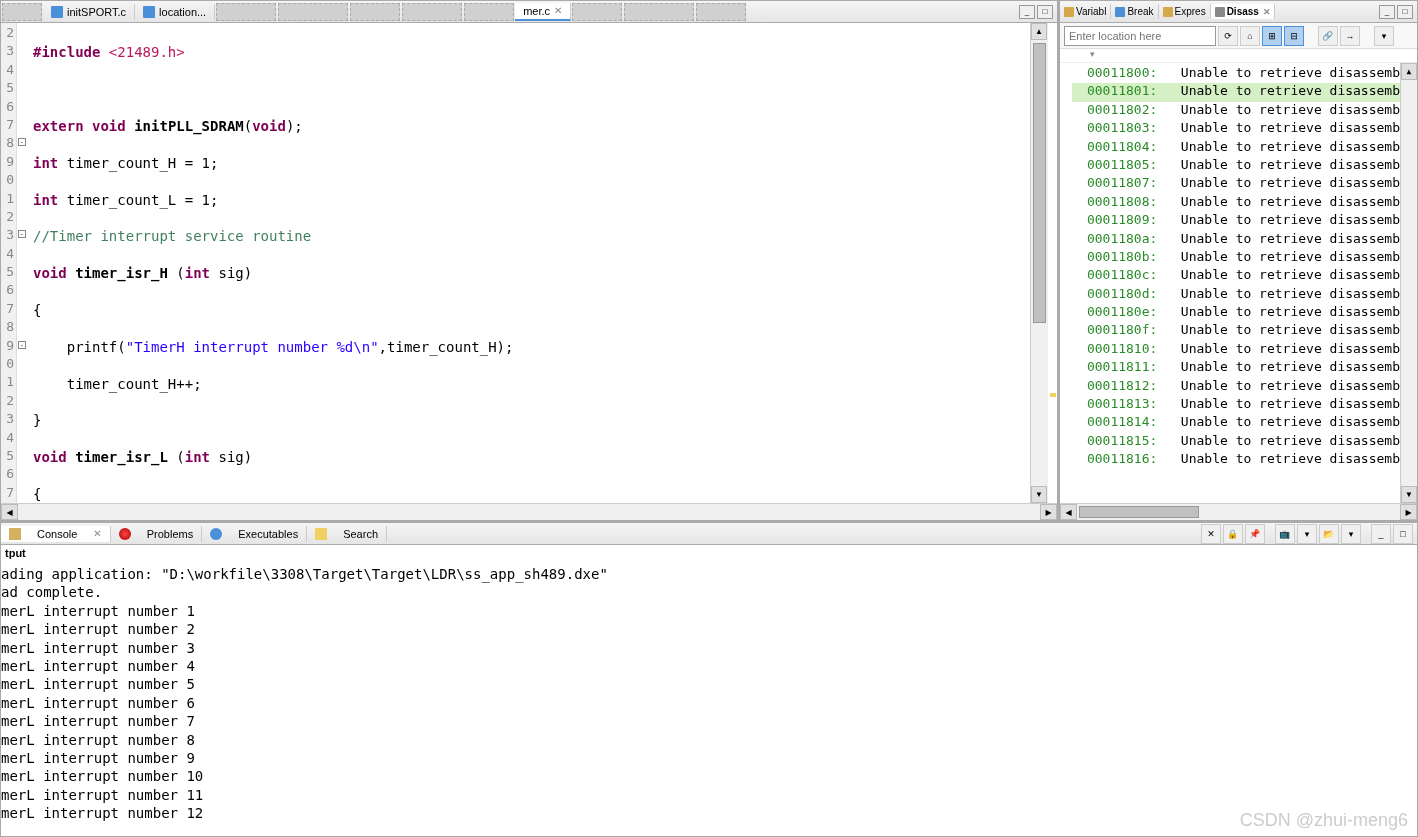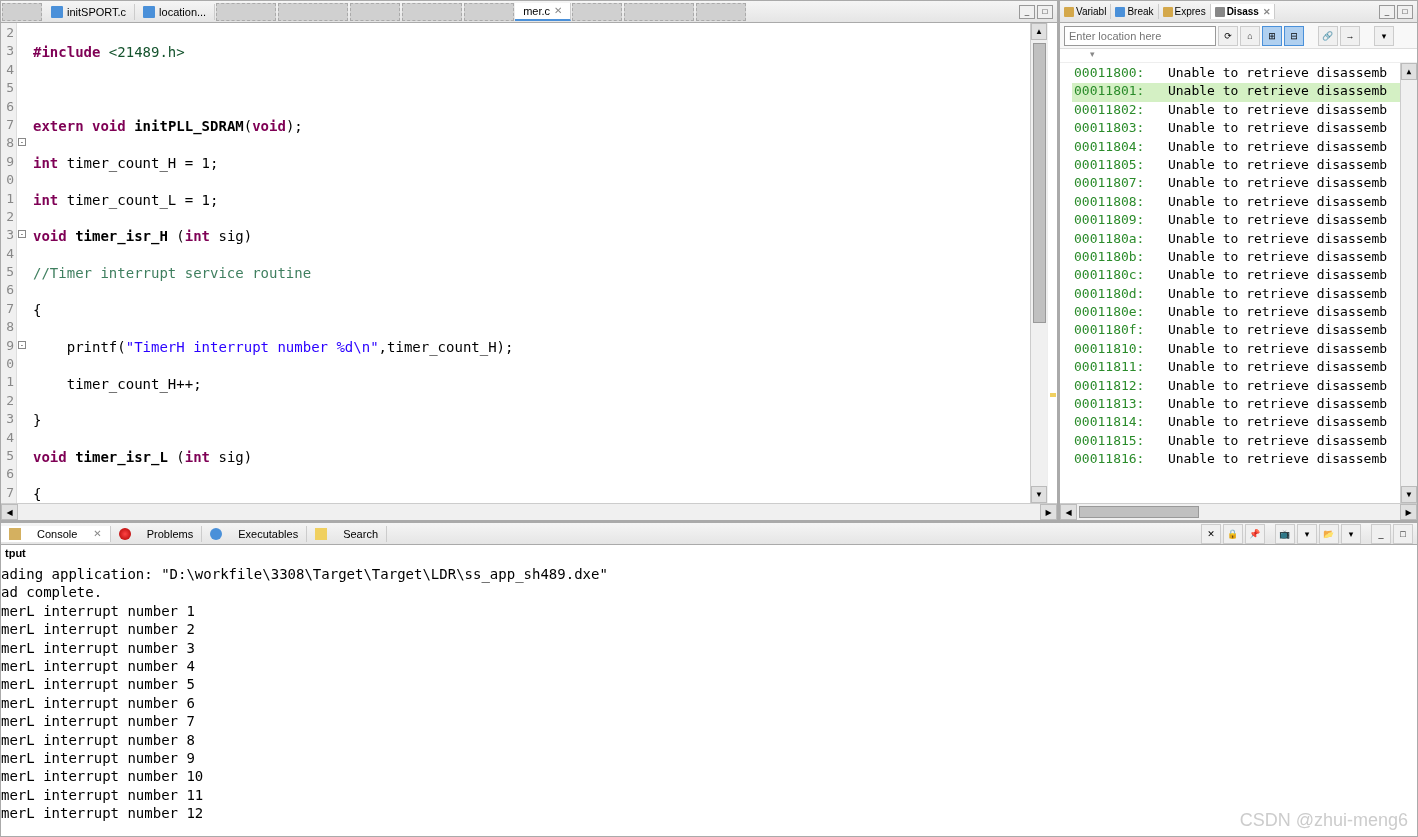--- a/index.html
+++ b/index.html
@@ -19,21 +19,21 @@
 .gutter { width: 16px; background: #f0f0f0; border-right: 1px solid #ddd; font-family: Consolas, monospace; font-size: 13px; color: #888; text-align: right; padding-top: 2px; }
 .gutter div { height: 18.4px; padding-right: 2px; }
 .fold-gutter { width: 12px; background: #fff; }
 .fold-gutter div { height: 18.4px; position: relative; }
 .fold-marker { position: absolute; left: 1px; top: 5px; width: 8px; height: 8px; border: 1px solid #888; font-size: 7px; line-height: 6px; text-align: center; }
 .code-area { flex: 1; font-family: Consolas, monospace; font-size: 14px; line-height: 18.4px; padding: 2px 0 0 4px; white-space: pre; overflow: hidden; position: relative; }
 .code-line { height: 18.4px; }
 .kw { color: #7f0055; font-weight: bold; }
 .str { color: #2a00ff; }
 .com { color: #3f7f5f; }
-.inc { color: #14532d; }
+.inc { color: #be185d; }
 .pp { color: #7f0055; font-weight: bold; }
 .scrollbar-v { width: 17px; background: #f0f0f0; border-left: 1px solid #ccc; position: relative; }
 .scrollbar-v .arrow { height: 17px; background: #e0e0e0; border: 1px solid #bbb; text-align: center; font-size: 8px; line-height: 15px; cursor: pointer; }
 .scrollbar-v .thumb { position: absolute; left: 2px; width: 13px; background: #c0c0c0; border: 1px solid #999; }
 .scrollbar-h { height: 17px; background: #f0f0f0; border-top: 1px solid #ccc; display: flex; }
 .scrollbar-h .arrow { width: 17px; background: #e0e0e0; border: 1px solid #bbb; text-align: center; font-size: 8px; line-height: 15px; cursor: pointer; }
 .overview-ruler { width: 10px; background: #fff; border-left: 1px solid #eee; position: relative; }
 .ruler-mark { position: absolute; left: 2px; width: 6px; height: 4px; }
 
 .right-panel { width: 360px; display: flex; flex-direction: column; background: #fff; border: 1px solid #aaa; border-left: 2px solid #aaa; }
@@ -42,21 +42,21 @@
 .rtab.active { background: #fff; font-weight: bold; }
 .rtab .ricon { width: 10px; height: 10px; background: #d4a84b; border-radius: 1px; }
 .rtab .close { color: #888; font-size: 9px; margin-left: 2px; }
 .toolbar { height: 26px; display: flex; align-items: flex-end; padding: 2px 4px; gap: 2px; border-bottom: 1px solid #ddd; background: #f8f8f8; }
 .location-input { flex: 0 0 140px; height: 20px; border: 1px solid #999; padding: 0 4px; font-size: 11px; }
 .tb-btn { width: 20px; height: 20px; border: 1px solid #ccc; background: #f0f0f0; cursor: pointer; font-size: 9px; display: flex; align-items: center; justify-content: center; }
 .tb-btn.active { background: #b0d0f0; border-color: #4a90d9; }
 .disasm-body { flex: 1; font-family: Consolas, monospace; font-size: 13px; overflow: hidden; position: relative; display: flex; }
 .disasm-margin { width: 12px; background: #fff; }
 .disasm-lines { flex: 1; padding-top: 2px; }
-.disasm-line { height: 18.4px; padding-left: 2px; white-space: pre; }
+.disasm-line { height: 18.4px; padding-left: 2px; white-space: pre; text-align: right; }
 .disasm-line.current { background: #d4f0c4; }
 .addr { color: #2a8b2a; }
 .disasm-text { color: #000; }
 
 .bottom-panel { flex: 1; display: flex; flex-direction: column; background: #fff; border: 1px solid #aaa; }
 .bottom-tabs { display: flex; height: 22px; background: linear-gradient(#f5f5f5, #e5e5e5); border-bottom: 1px solid #aaa; align-items: center; font-size: 11px; }
 .btab { display: flex; align-items: center; padding: 2px 8px; border-right: 1px solid #ccc; gap: 16px; cursor: pointer; }
 .btab.active { background: #fff; }
 .btab .bicon { width: 12px; height: 12px; }
 .btab .close { color: #888; font-size: 10px; }
@@ -163,22 +163,22 @@
             <div></div>
             <div></div>
             <div></div>
         </div>
         <div class="code-area">
 <div class="code-line"><span class="pp">#include</span><span class="inc"> &lt;21489.h&gt;</span></div>
 <div class="code-line"></div>
 <div class="code-line"><span class="kw">extern</span> <span class="kw">void</span> <b>initPLL_SDRAM</b>(<span class="kw">void</span>);</div>
 <div class="code-line"><span class="kw">int</span><span> timer_count_H = 1;</span></div>
 <div class="code-line"><span class="kw">int</span><span> timer_count_L = 1;</span></div>
+<div class="code-line"><span class="com">//Timer interrupt service routine</span></div>
 <div class="code-line"><span class="kw">void</span><b> timer_isr_H </b>(<span class="kw">int</span><span> sig)</span></div>
-<div class="code-line"><span class="com">//Timer interrupt service routine</span></div>
 <div class="code-line">{</div>
 <div class="code-line"><span>    printf(</span><span class="str">"TimerH interrupt number %d\n"</span><span>,timer_count_H);</span></div>
 <div class="code-line">    timer_count_H++;</div>
 <div class="code-line">}</div>
 <div class="code-line"><span class="kw">void</span><b> timer_isr_L </b>(<span class="kw">int</span><span> sig)</span></div>
 <div class="code-line">{</div>
 
 
 
 

